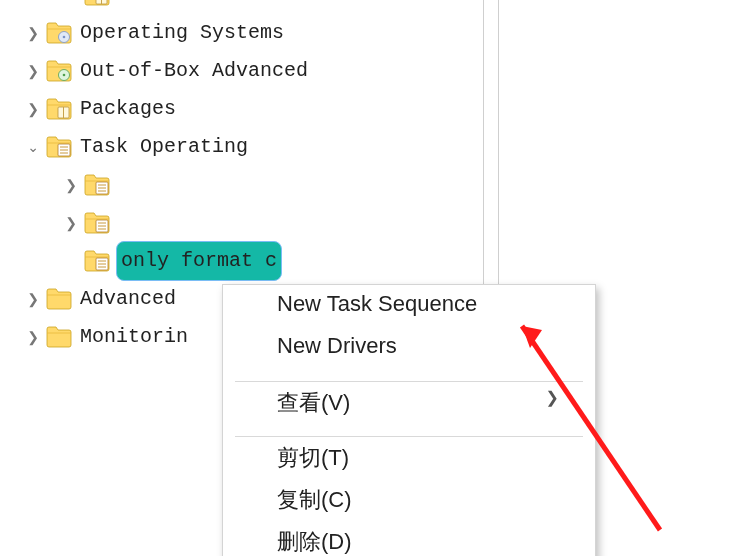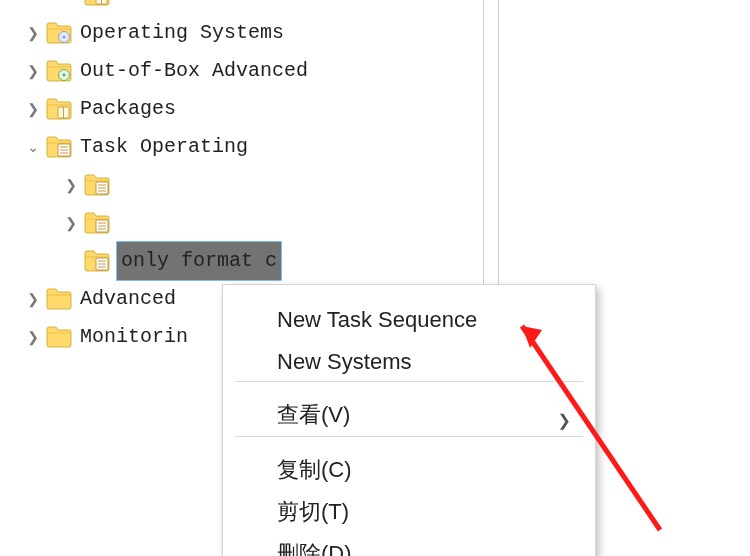--- a/index.html
+++ b/index.html
@@ -44,24 +44,24 @@
     height: 26px;
     margin: 0 6px 0 4px;
     flex: 0 0 auto;
     position: relative;
   }
   .tree-label {
     padding-left: 2px;
     font-family: Liberation Mono, monospace;
   }
   .selected {
-    background: #737373;
+    background: #14b8a6;
     border: 1px solid #7abdf5;
     padding: 0 4px;
-    border-radius: 1px;
+    border-radius: 8px;
   }
 
   
   .lvl0 { padding-left: 24px; }
   .lvl1 { padding-left: 62px; }
 
   
   svg.folder { width: 26px; height: 24px; display: block; }
 
   
@@ -80,24 +80,24 @@
     top: 284px;
     width: 372px;
     background: #ffffff;
     border: 1px solid #d4d4d4;
     box-shadow: 3px 4px 8px rgba(0,0,0,0.25);
     padding: 6px 0;
     font-size: 22px;
   }
   .context-menu .item {
     display: flex;
-    align-items: flex-end;
+    align-items: flex-start;
     justify-content: space-between;
     height: 42px;
-    padding: 0 24px 0 54px;
+    padding: 0 36px 0 54px;
     color: #222;
   }
   .context-menu .item .arrow {
     font-size: 16px;
     color: #555;
   }
   .context-menu .sep {
     height: 1px;
     background: #d9d9d9;
     margin: 6px 12px;
@@ -208,33 +208,33 @@
       </span>
       <span class="tree-label">Monitorin</span>
     </div>
   </div>
 
 <div class="context-menu" id="menu">
     <div class="item">
       <span>New Task Sequence</span>
     </div>
     <div class="item">
-      <span>New Systems</span>
+      <span>New Drivers</span>
     </div>
     <div class="sep"></div>
     <div class="item">
       <span>查看(V)</span>
       <span class="arrow">❯</span>
     </div>
     <div class="sep"></div>
     <div class="item">
+      <span>剪切(T)</span>
+    </div>
+    <div class="item">
       <span>复制(C)</span>
-    </div>
-    <div class="item">
-      <span>剪切(T)</span>
     </div>
     <div class="item">
       <span>删除(D)</span>
     </div>
   </div>
 
 <svg class="red-arrow" viewBox="0 0 200 230">
   <line x1="180" y1="220" x2="42" y2="16" stroke="#ff1a1a" stroke-width="5"></line>
   <polygon points="42,16 62,20 50,38" fill="#ff1a1a"></polygon>
 </svg>

